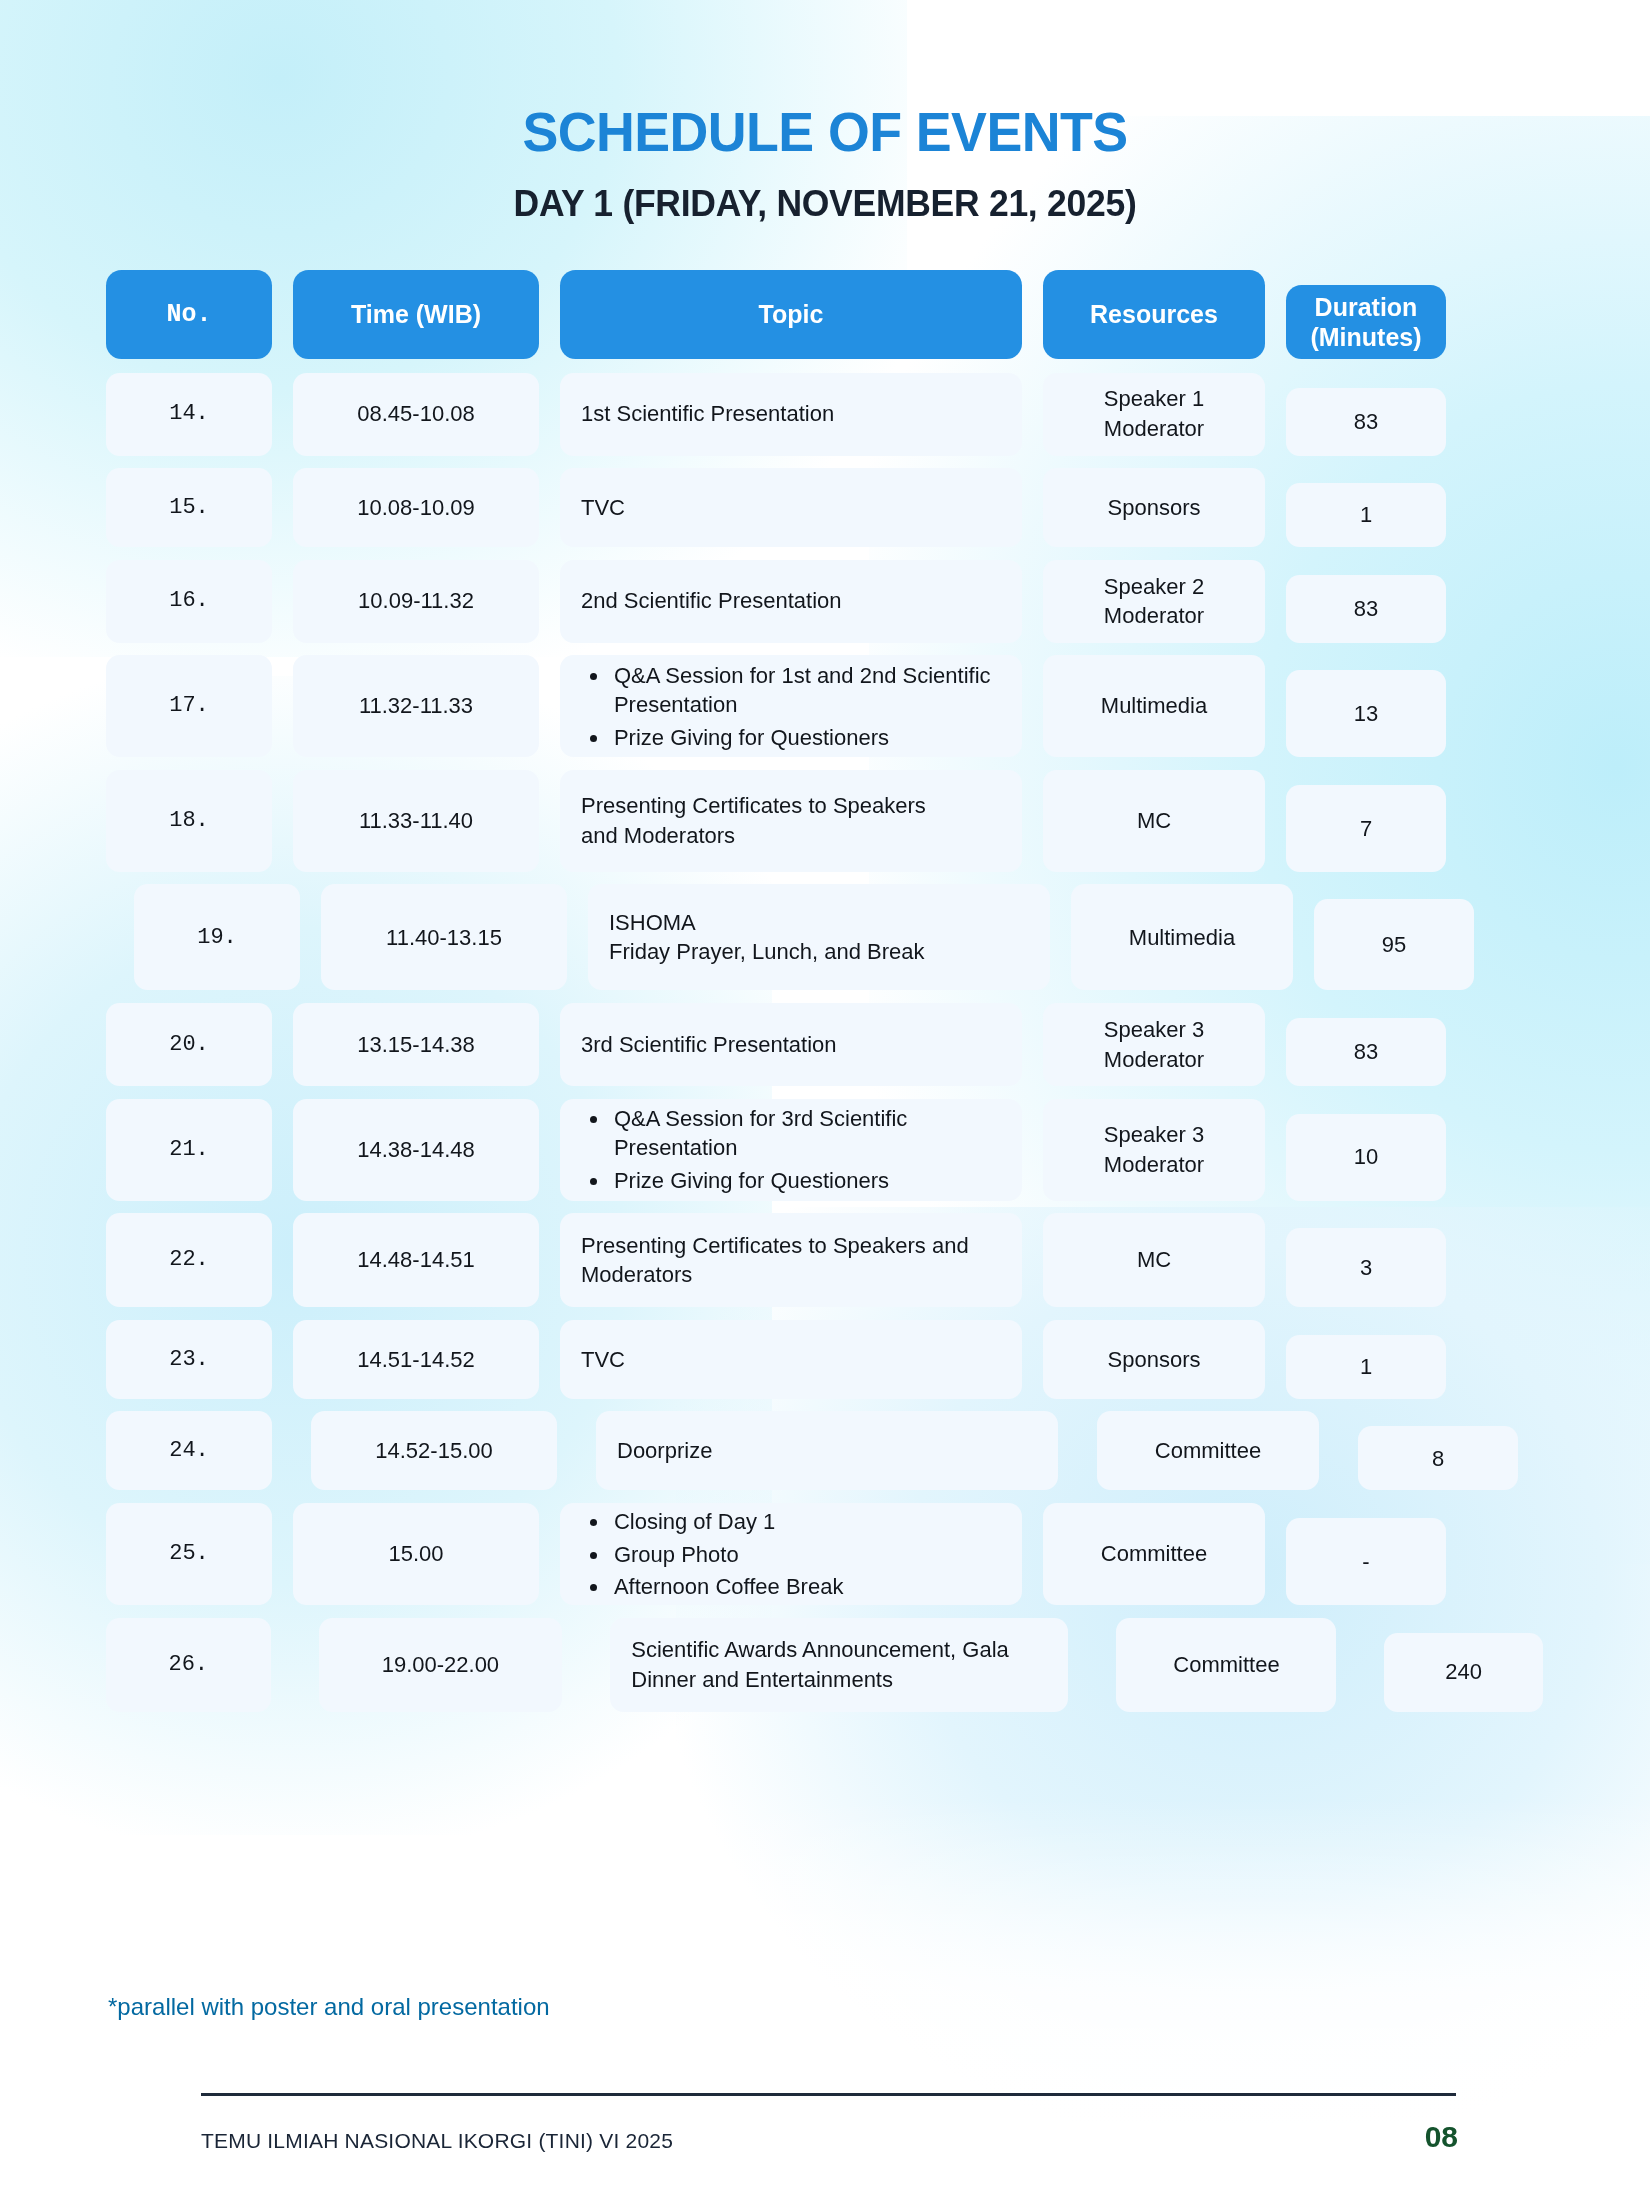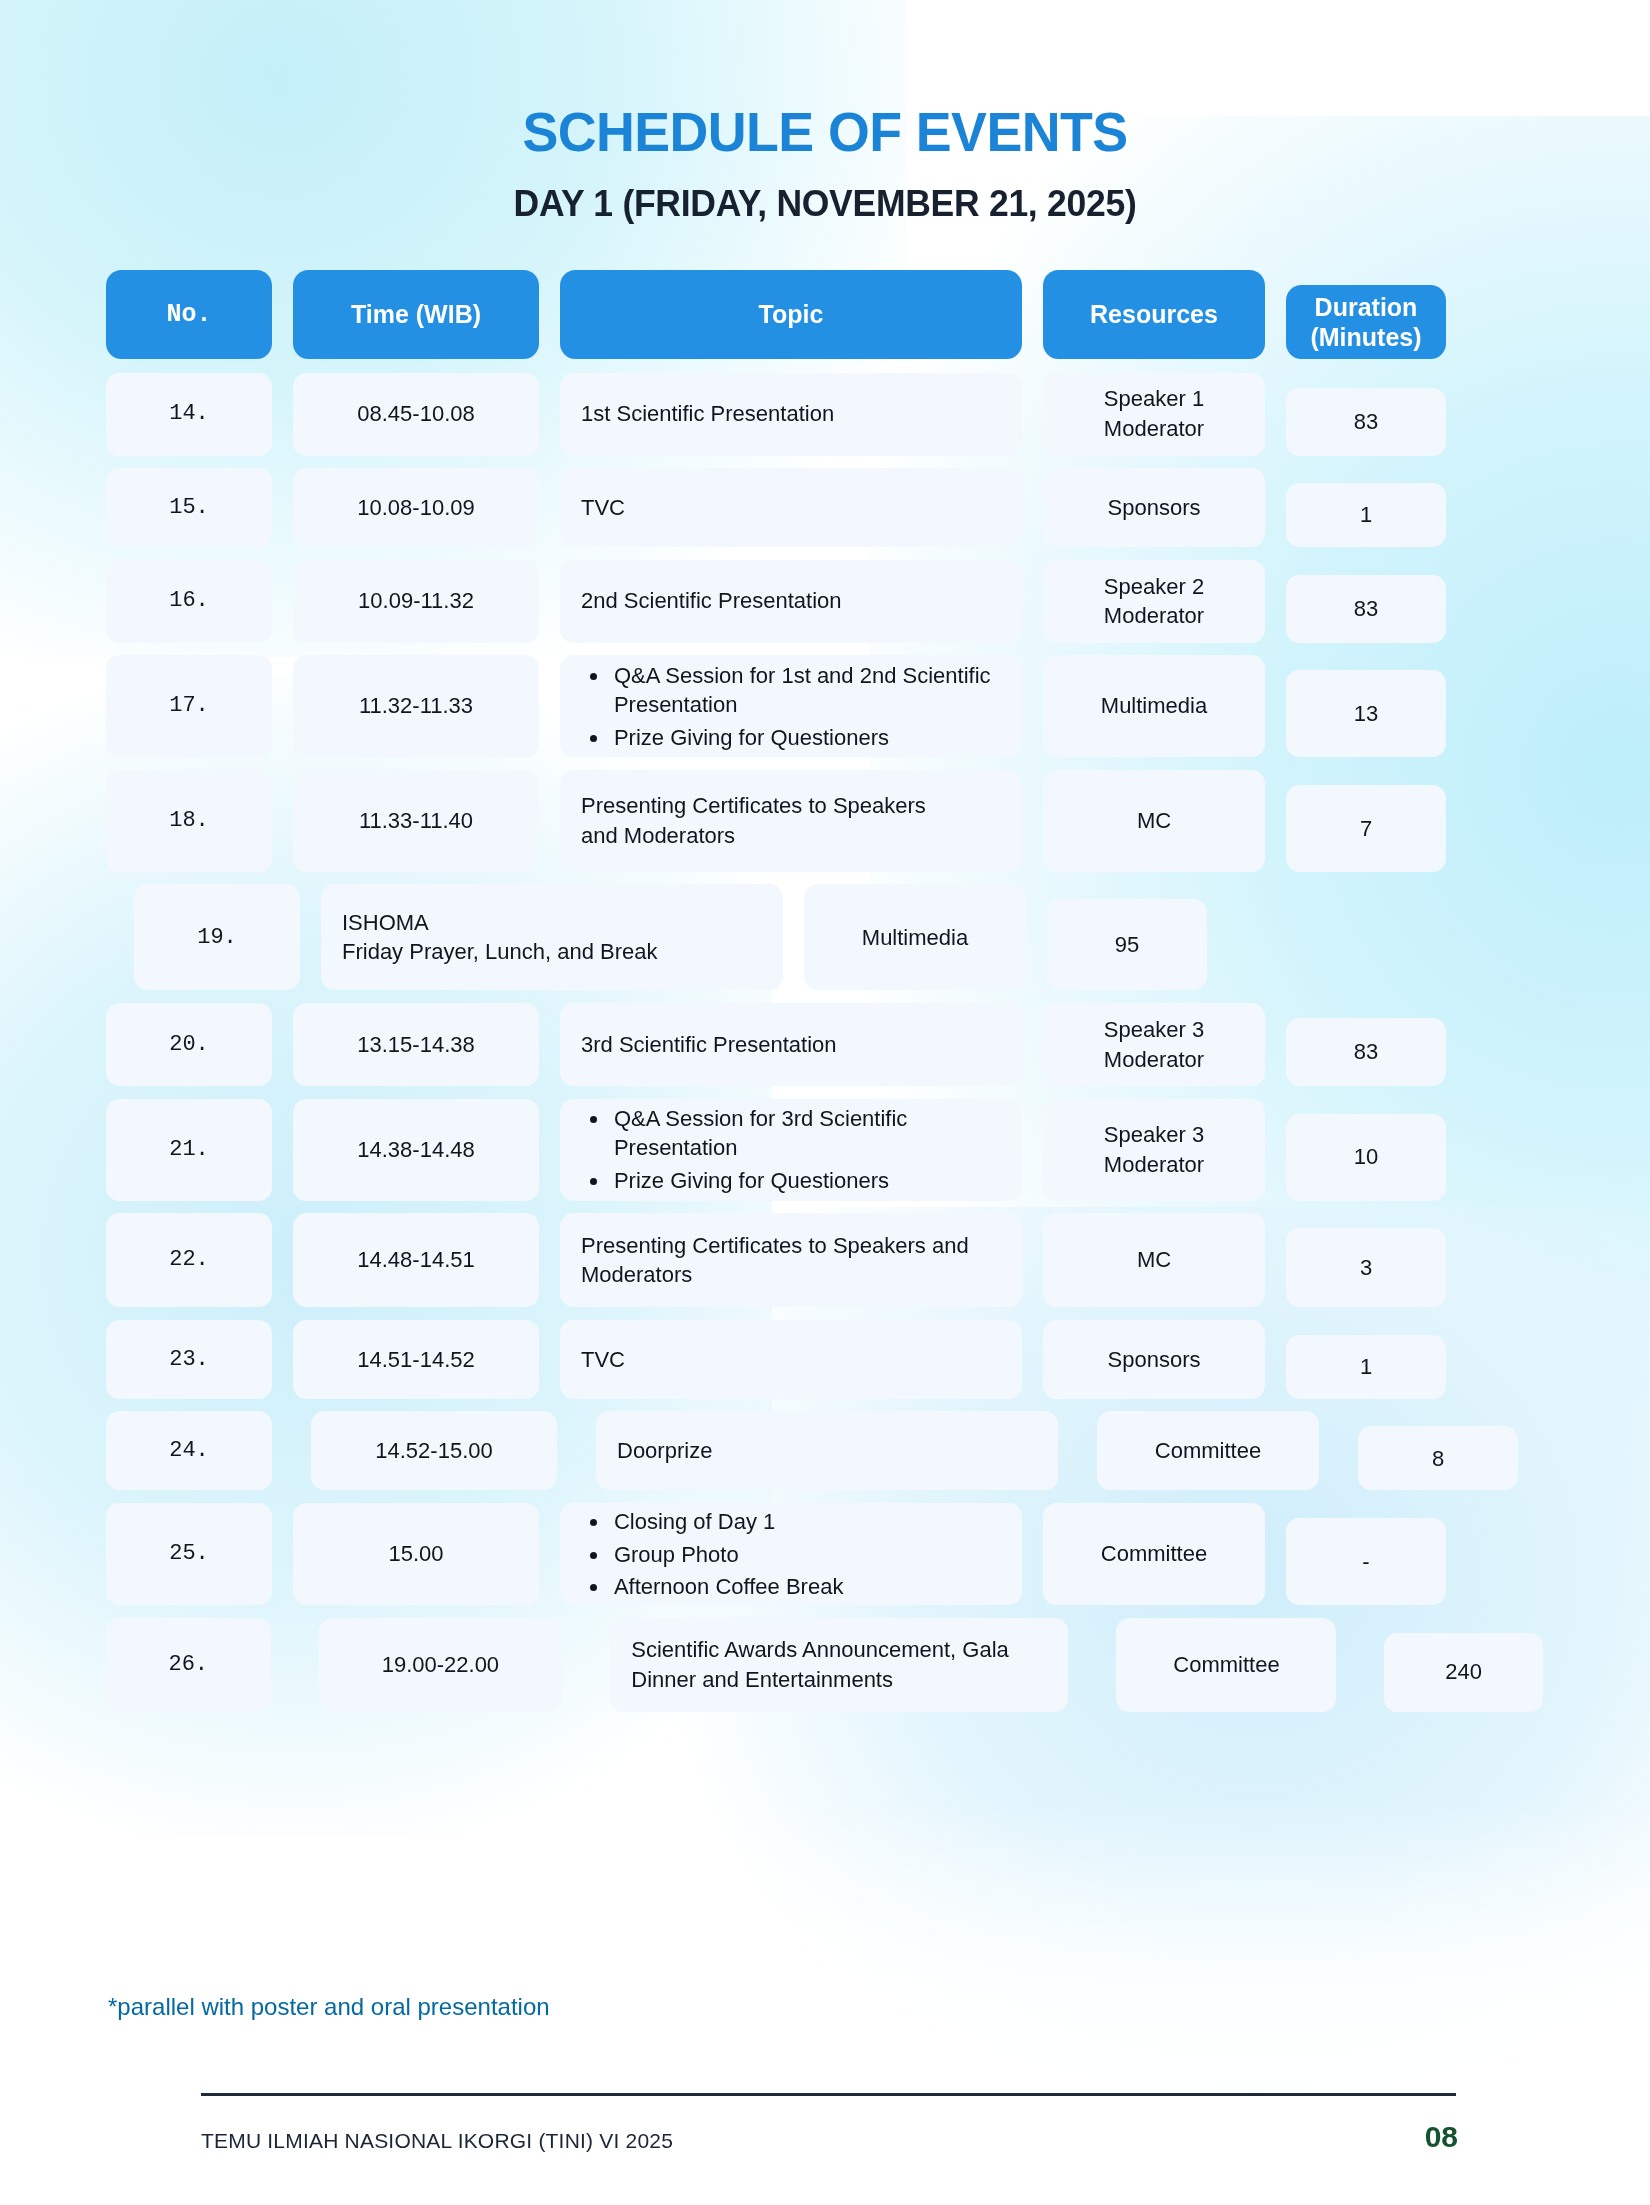--- a/index.html
+++ b/index.html
@@ -319,20 +319,21 @@
           </div>
           <div class="cell c-res">
             <div class="res-lines">
               <span class="line">MC</span>
             </div>
           </div>
           <div class="cell c-dur">7</div>
         </div>
         <div class="trow body-row" style="height: 106px; padding-left: 28px;">
           <div class="cell c-no">19.</div>
+          <div class="cell c-time">11.40-13.15</div>
           <div class="cell c-topic">
             <div class="topic-lines">
               <span class="line">ISHOMA</span>
               <span class="line">Friday Prayer, Lunch, and Break</span>
             </div>
           </div>
           <div class="cell c-res">
             <div class="res-lines">
               <span class="line">Multimedia</span>
             </div>

